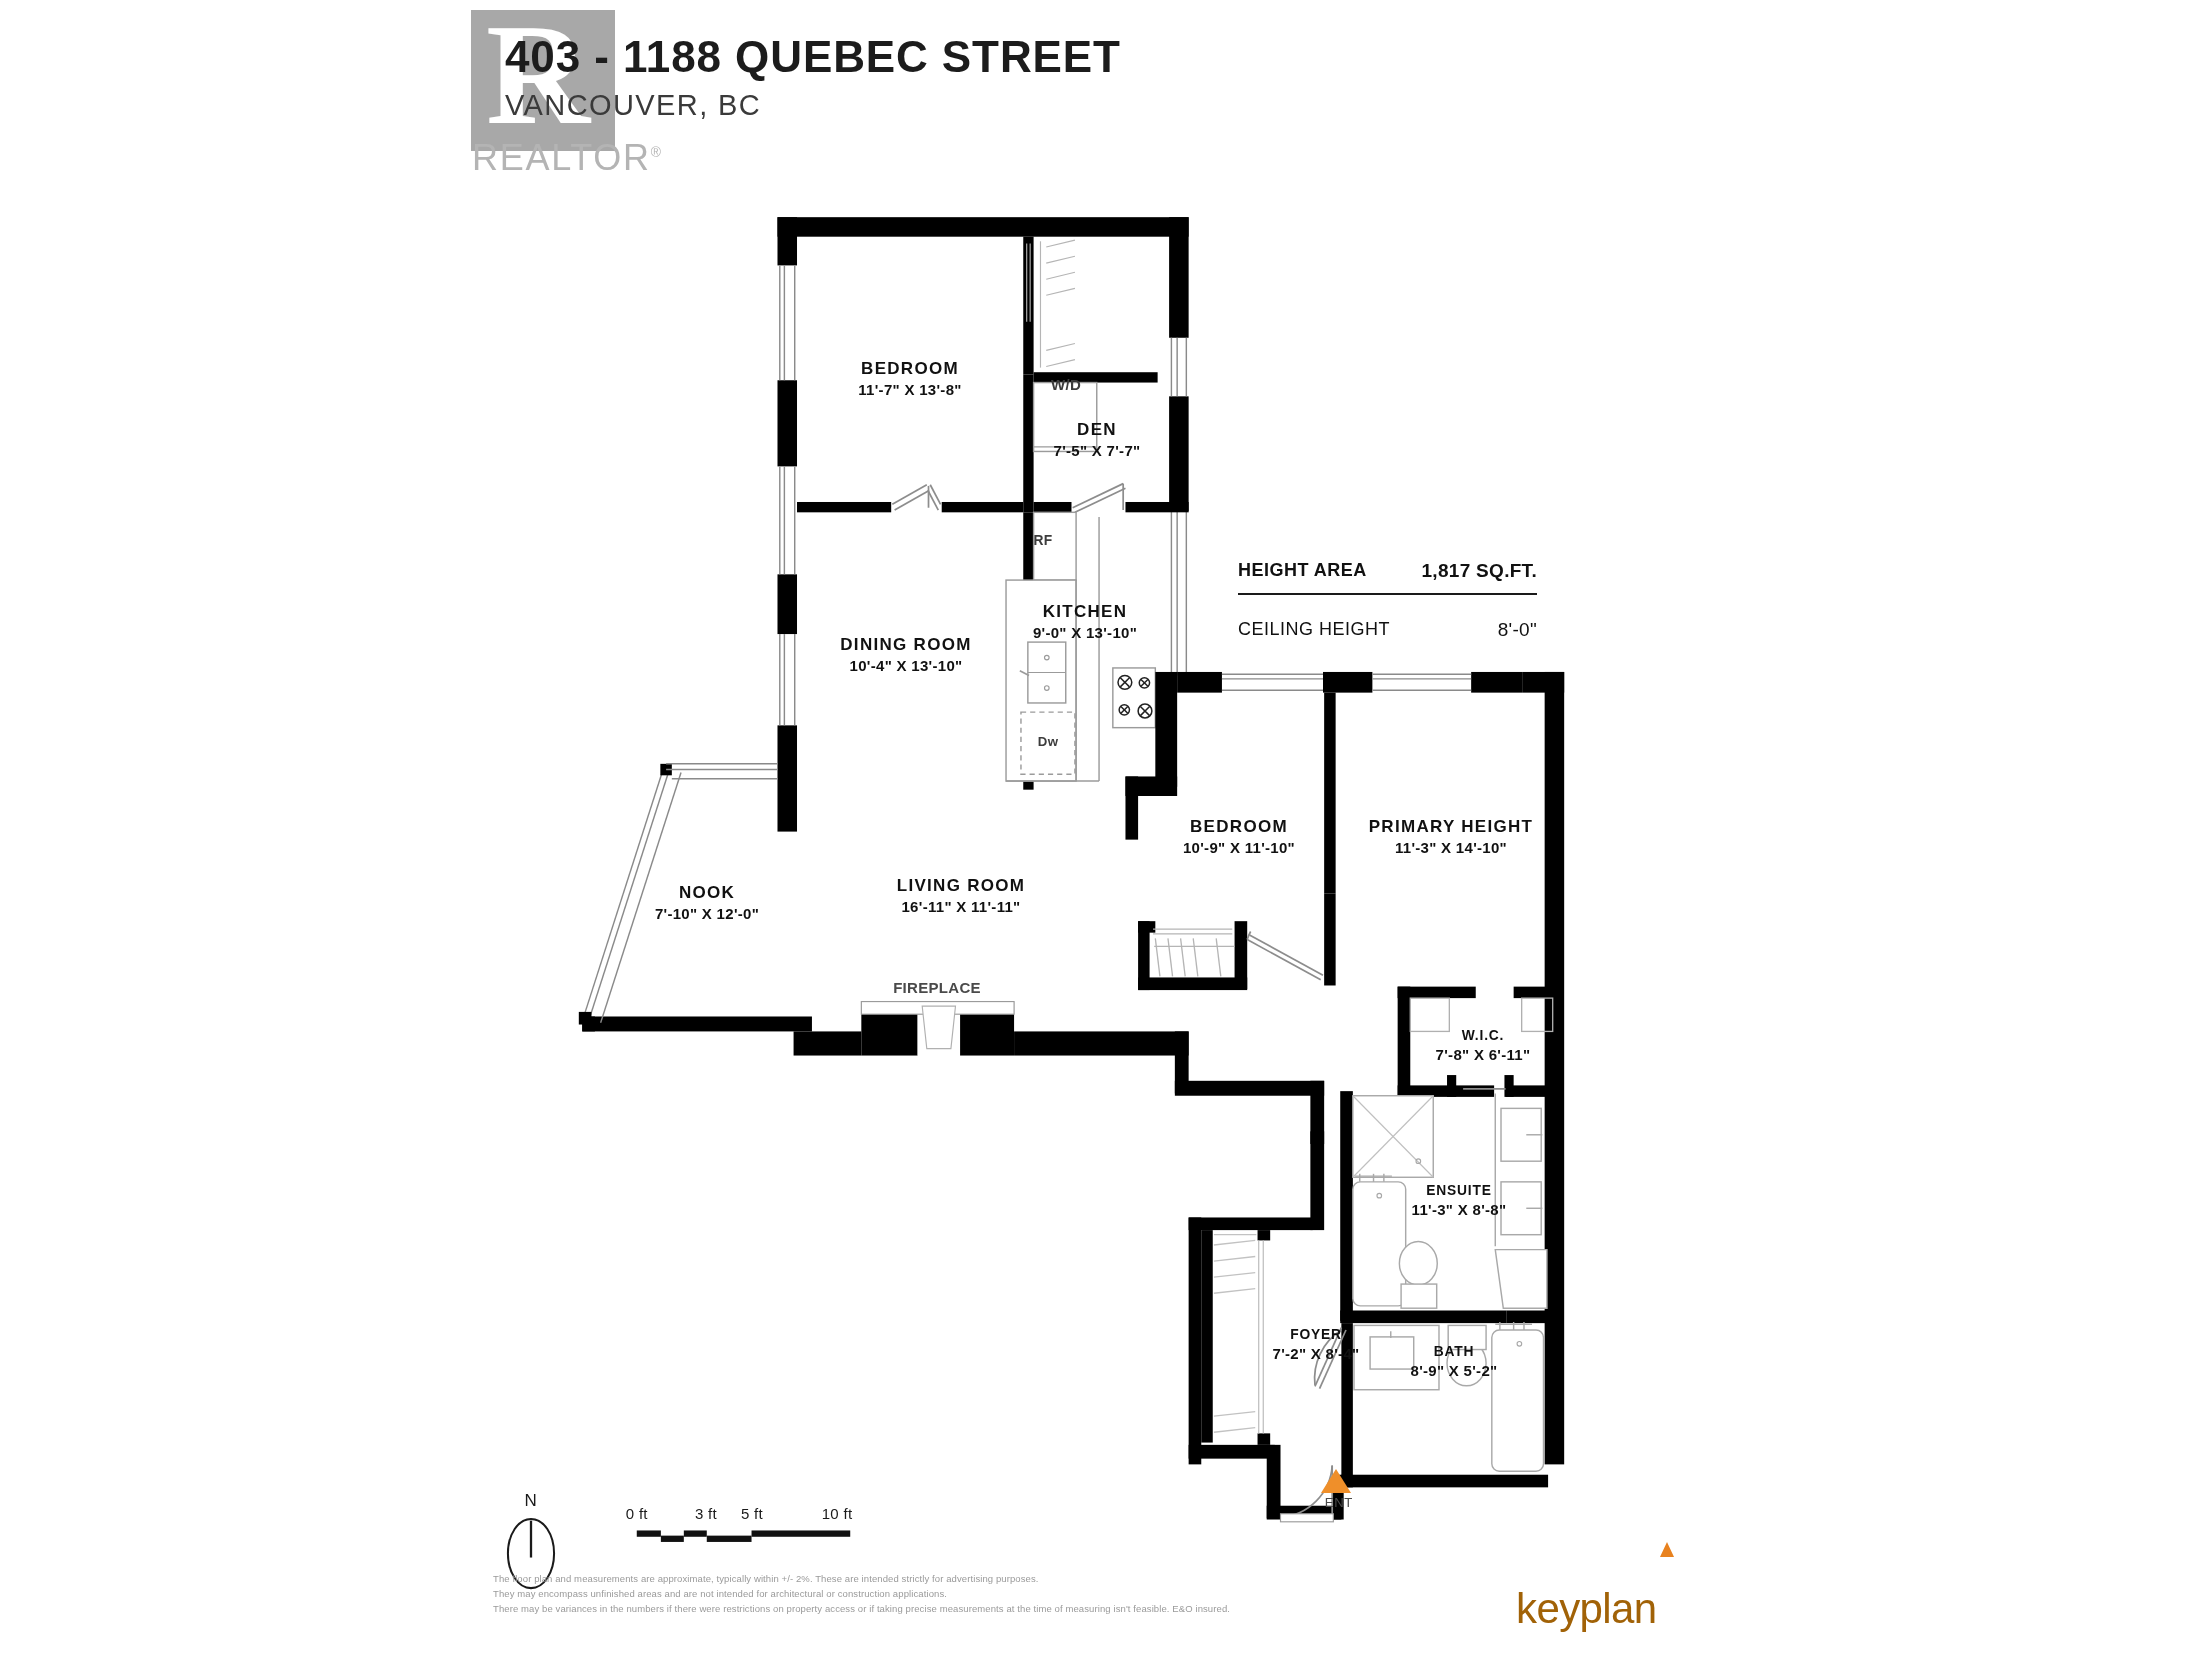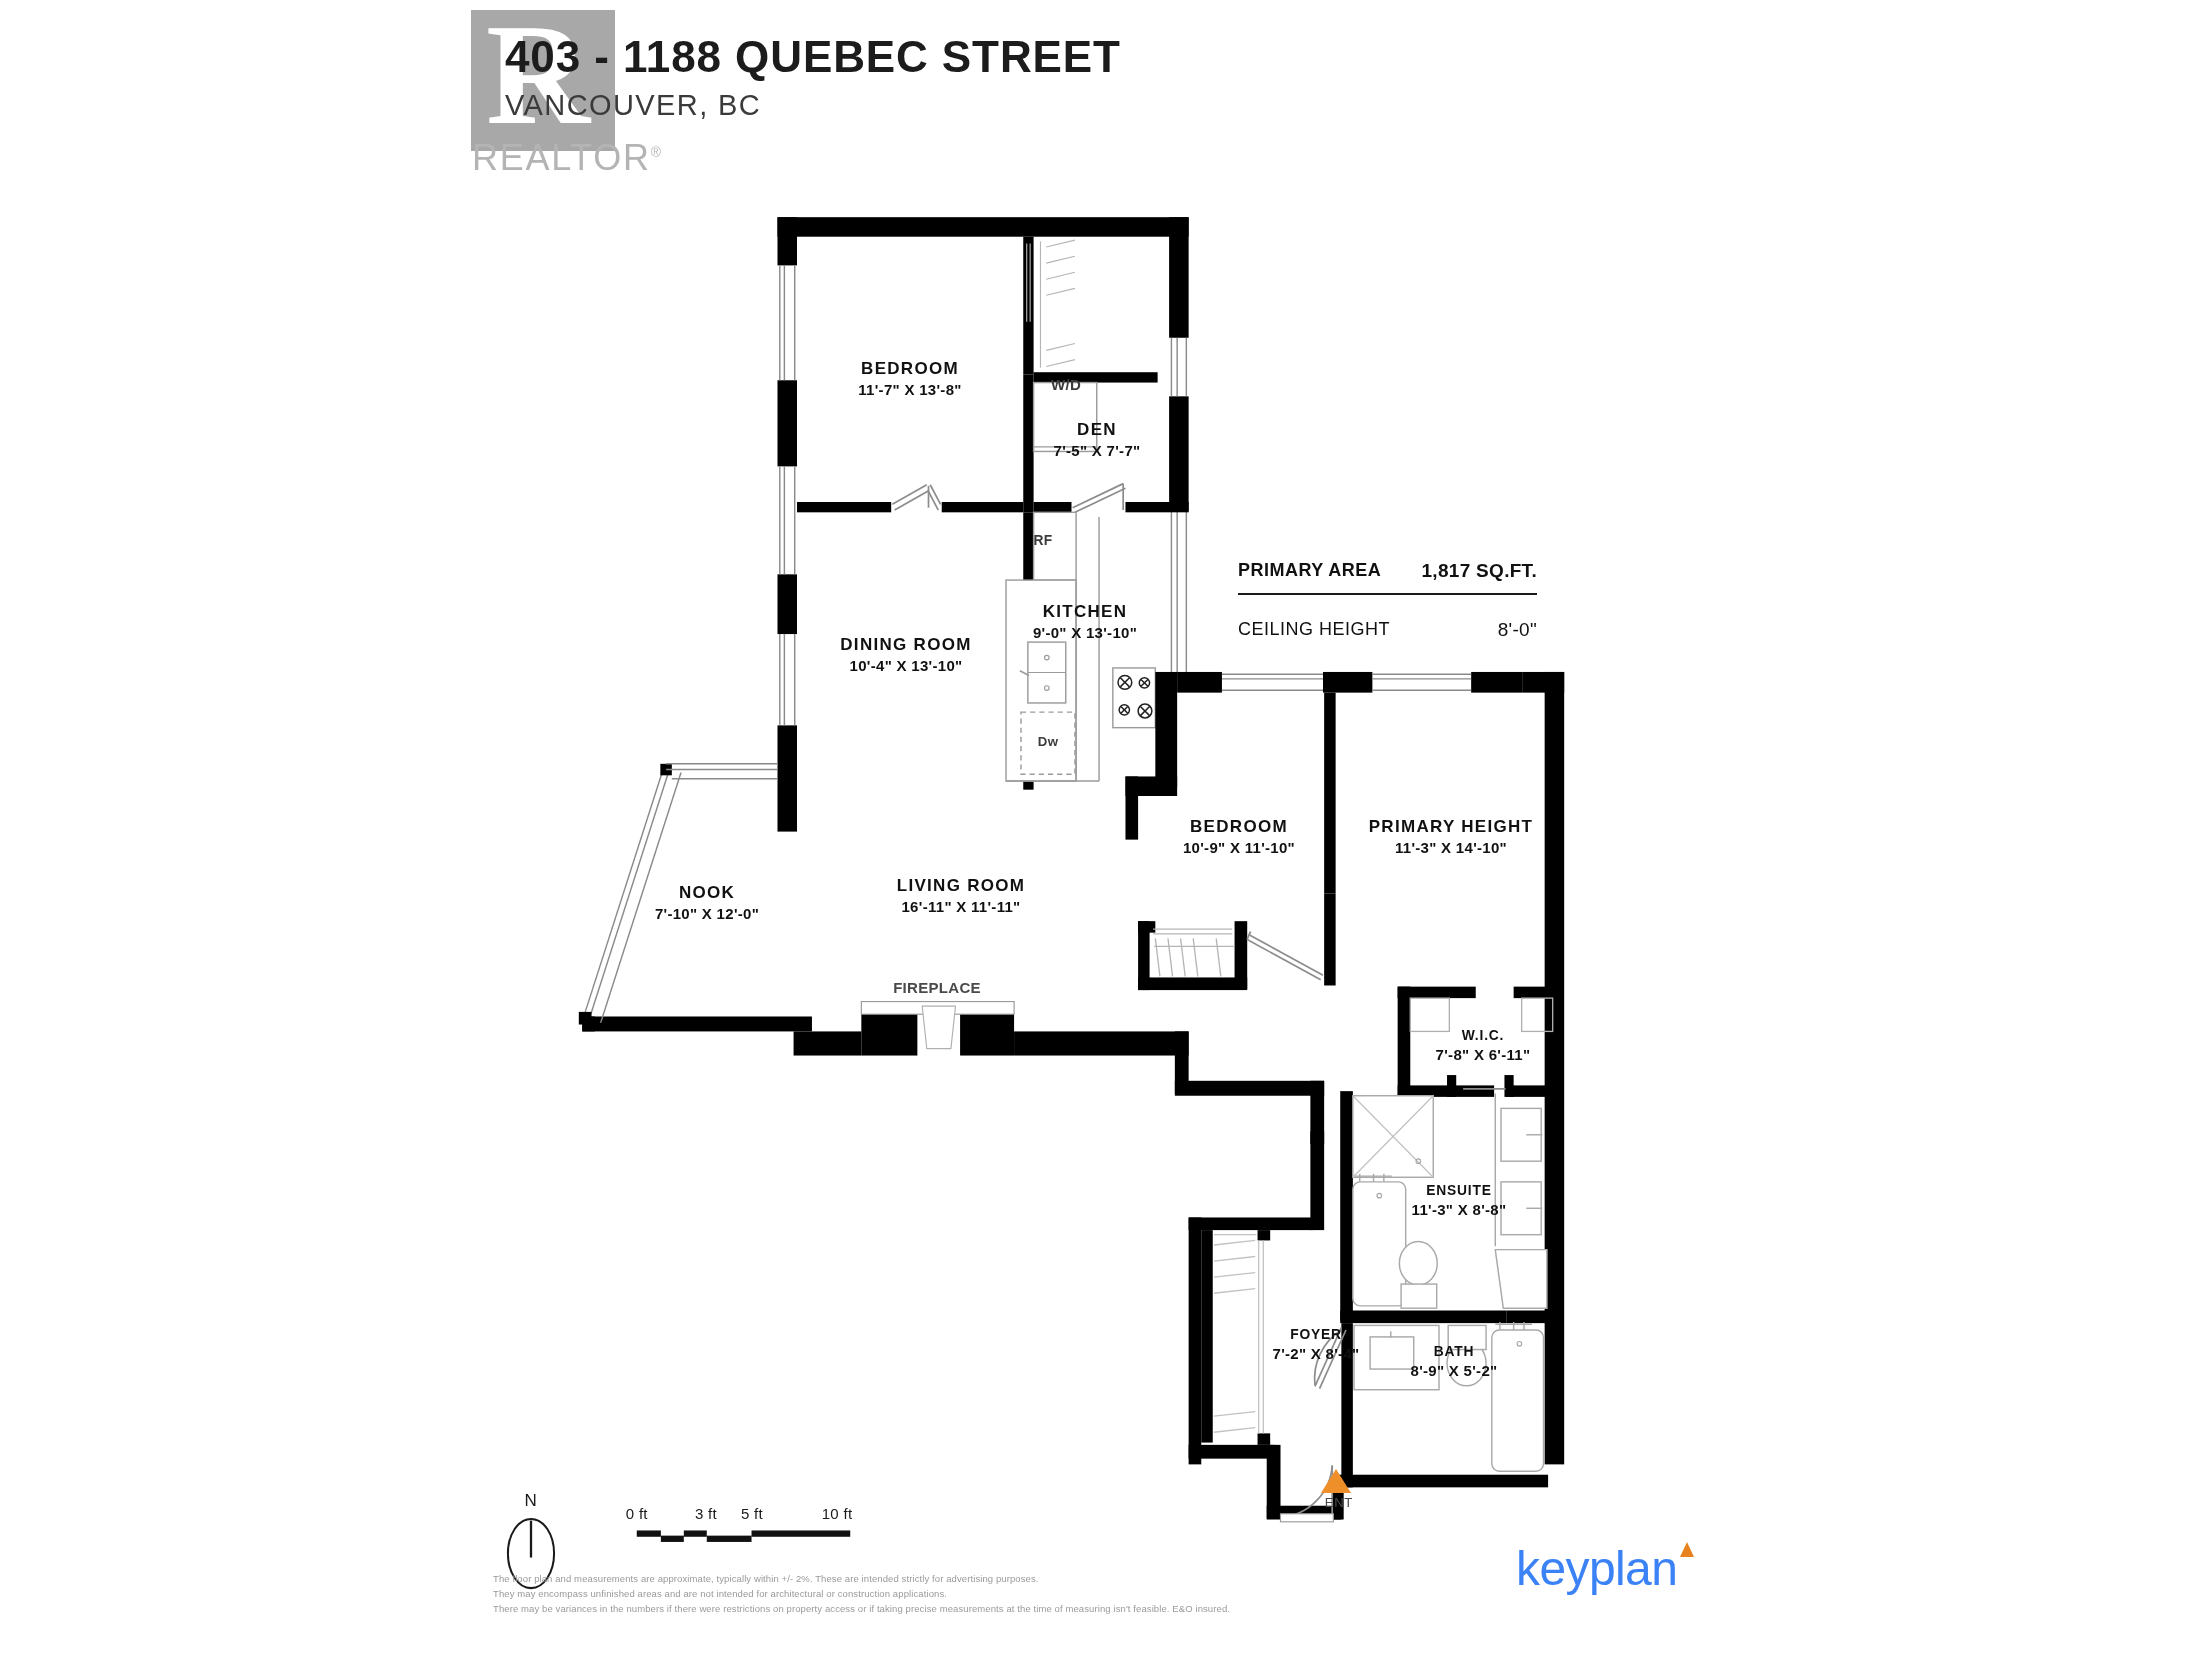--- a/index.html
+++ b/index.html
@@ -92,22 +92,22 @@
   .disclaimer div{white-space:nowrap;}
   .entmark{position:absolute;left:1319px;top:1469px;width:34px;height:49px;text-align:right;}
   .entmark .tri{
     width:0;height:0;margin:0 auto;
     border-left:15.5px solid transparent;border-right:15.5px solid transparent;
     border-bottom:24px solid #ef8f2a;
   }
   .entmark .elabel{font-size:13.2px;color:#4a4a4a;letter-spacing:0.6px;margin-top:2.3px;}
   .keyplan{position:absolute;left:1516px;top:1545px;}
   .keyplan .kword{
-    font-size:48px;font-weight:400;letter-spacing:-0.6px;color:#3b82f6;
-    font-family:"Liberation Sans",sans-serif;line-height:1;
+    font-size:42px;font-weight:400;letter-spacing:-0.6px;color:#a16207;
+    font-family:"Liberation Sans",sans-serif;line-height:1;margin-top:43px;
   }
   .keyplan .kfox{
     position:absolute;right:-17px;top:-3.4px;width:0;height:0;
     border-left:7.5px solid transparent;border-right:7.5px solid transparent;
     border-bottom:15px solid #e8821f;
   }
 </style>
 </head>
 <body>
 
@@ -472,21 +472,21 @@
     <div class="rdim">8'-9"  X  5'-2"</div>
   </div>
 
   <div class="tinylabel" style="left:1066px;top:376px;font-size:15px;">W/D</div>
   <div class="tinylabel" style="left:1043px;top:533px;font-size:13.8px;">RF</div>
   <div class="tinylabel" style="left:1048px;top:734px;font-size:13.2px;">Dw</div>
   <div class="tinylabel" style="left:937px;top:979px;font-size:15px;color:#4a4a4a;">FIREPLACE</div>
 
   <div class="infobox">
     <div class="inforow bold">
-      <span class="ikey">PRIMARY AREA</span>
+      <span class="ikey">HEIGHT AREA</span>
       <span class="ival">1,817 SQ.FT.</span>
       <span class="inforule"></span>
     </div>
     <div class="inforow" style="margin-top:23px;">
       <span class="ikey">CEILING HEIGHT</span>
       <span class="ival">8'-0"</span>
     </div>
   </div>
 
   <div class="compass">

